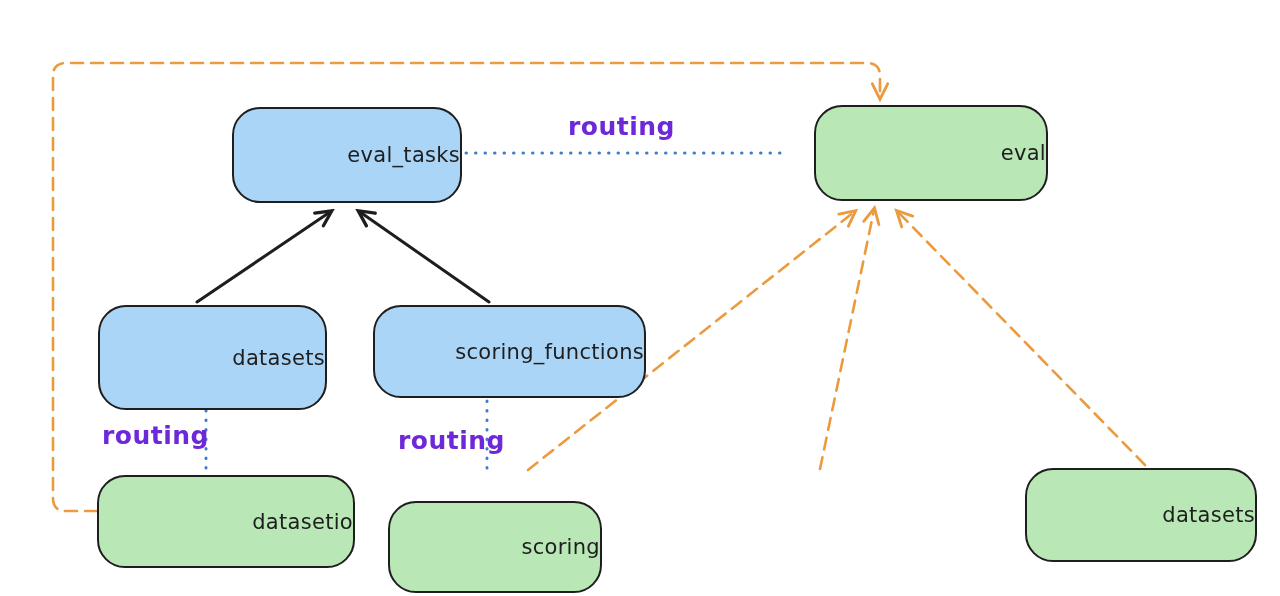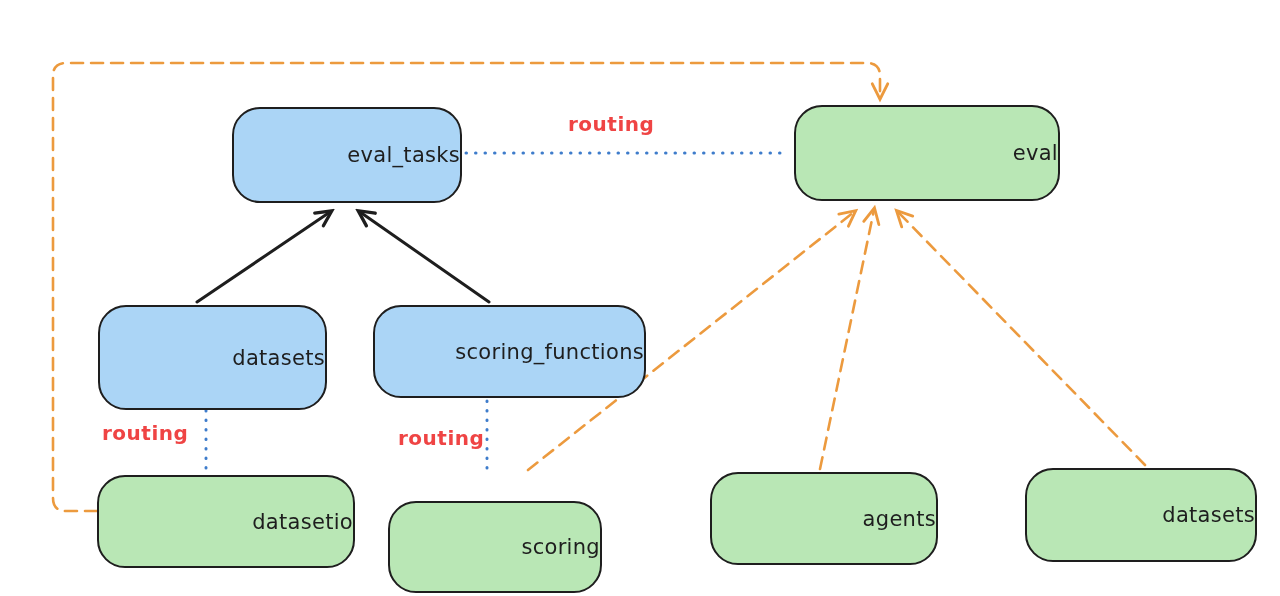--- a/index.html
+++ b/index.html
@@ -17,24 +17,24 @@
     border:2.8px solid #1e1e1e;
     border-radius:28px;
     display:flex;align-items:center;justify-content:flex-end;
     font-size:21px;font-weight:500;color:#1e1e1e;
     letter-spacing:0.3px;
   }
   .node.blue{background:#abd5f6;}
   .node.green{background:#b9e7b5;}
   .edge-label{
     position:absolute;
-    color:#ef4444;
-    font-size:20px;font-weight:600;
+    color:#6d28d9;
+    font-size:25px;font-weight:600;
     letter-spacing:0.5px;
-    text-align:left;
+    text-align:right;
   }
 </style>
 </head>
 <body>
 
 <div class="canvas">
 
   <svg class="edges-layer" width="1280" height="596" viewBox="0 0 1280 596" xmlns="http://www.w3.org/2000/svg">
     <defs>
       <marker id="arrow-orange" viewBox="0 0 20 20" refX="15" refY="10" markerWidth="22" markerHeight="22" markerUnits="userSpaceOnUse" orient="auto">
@@ -56,43 +56,40 @@
     <line x1="820" y1="469" x2="874" y2="210" stroke="#ec9a3e" stroke-width="2.6" stroke-linecap="round" stroke-dasharray="12 8" marker-end="url(#arrow-orange)"></line>
     <line x1="1145" y1="465" x2="898" y2="212" stroke="#ec9a3e" stroke-width="2.6" stroke-linecap="round" stroke-dasharray="12 8" marker-end="url(#arrow-orange)"></line>
 
     <path d="M97 511 L66 511 Q53 511 53 498 L53 76 Q53 63 66 63 L867 63 Q880 63 880 76 L880 97" fill="none" stroke="#ec9a3e" stroke-width="2.6" stroke-linecap="round" stroke-dasharray="12 8" marker-end="url(#arrow-orange)"></path>
   </svg>
 
   <div class="node blue" style="left:232px;top:107px;width:230px;height:96px">
     <span>eval_tasks</span>
   </div>
 
-  <div class="node green" style="left:794px;top:105px;width:266px;height:96px">
+  <div class="node green" style="left:814px;top:105px;width:234px;height:96px">
     <span>eval</span>
   </div>
 
   <div class="node blue" style="left:98px;top:305px;width:229px;height:105px">
     <span>datasets</span>
   </div>
 
   <div class="node blue" style="left:373px;top:305px;width:273px;height:93px">
     <span>scoring_functions</span>
   </div>
 
   <div class="node green" style="left:97px;top:475px;width:258px;height:93px">
     <span>datasetio</span>
   </div>
 
   <div class="node green" style="left:388px;top:501px;width:214px;height:92px">
     <span>scoring</span>
   </div>
 
-  <div class="node green" style="left:710px;top:472px;width:228px;height:93px">
-    <span>agents</span>
-  </div>
 
   <div class="node green" style="left:1025px;top:468px;width:232px;height:94px">
     <span>datasets</span>
   </div>
 
   <div class="edge-label" style="left:568px;top:112px;width:104px">routing</div>
 
   <div class="edge-label" style="left:102px;top:421px;width:96px">routing</div>
 
   <div class="edge-label" style="left:398px;top:426px;width:92px">routing</div>

